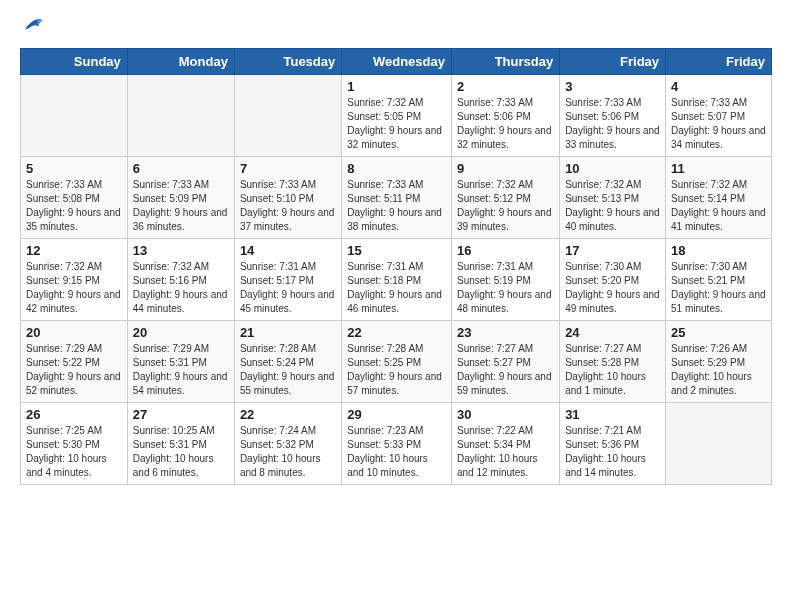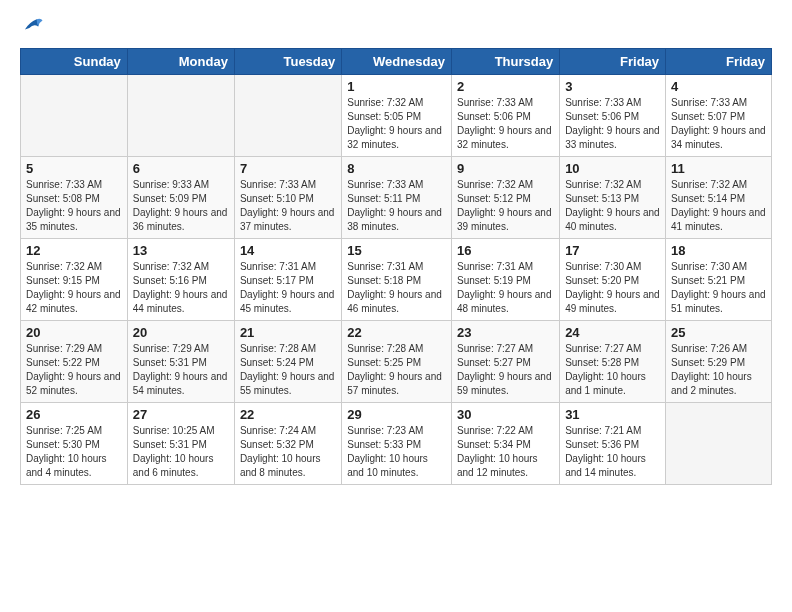--- a/index.html
+++ b/index.html
@@ -167,21 +167,21 @@
         </tr>
         <tr class="row-even">
           <td>
             <div class="day-number">5</div>
             <div class="day-info">Sunrise: 7:33 AM
 Sunset: 5:08 PM
 Daylight: 9 hours and 35 minutes.</div>
           </td>
           <td>
             <div class="day-number">6</div>
-            <div class="day-info">Sunrise: 9:33 AM
+            <div class="day-info">Sunrise: 7:33 AM
 Sunset: 5:09 PM
 Daylight: 9 hours and 36 minutes.</div>
           </td>
           <td>
             <div class="day-number">7</div>
             <div class="day-info">Sunrise: 7:33 AM
 Sunset: 5:10 PM
 Daylight: 9 hours and 37 minutes.</div>
           </td>
           <td>

